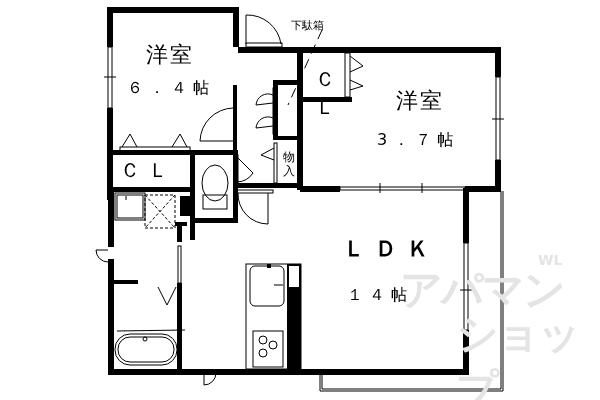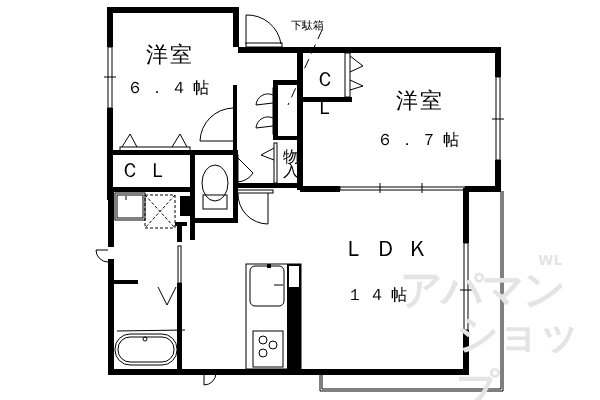--- a/index.html
+++ b/index.html
@@ -3,21 +3,21 @@
 <meta charset="utf-8">
 <style>
   html, body { margin:0; padding:0; background:#ffffff; }
   body { width:600px; height:400px; overflow:hidden; position:relative; font-family:"DejaVu Sans", sans-serif; }
   #plan { position:absolute; left:0; top:0; width:600px; height:400px; }
   .lbl { position:absolute; color:#000; white-space:nowrap; line-height:1; }
   .room-name { font-size:22px; letter-spacing:2px; }
   .room-size { font-size:16px; letter-spacing:6px; }
   .cl { font-size:20px; letter-spacing:8px; }
   .small { font-size:11px; }
-  .vert { font-size:16px; width:12px; line-height:14px; text-align:center; white-space:normal; }
+  .vert { font-size:12px; width:12px; line-height:14px; text-align:center; white-space:normal; }
   .wm { position:absolute; color:#e4e4e4; font-weight:bold; font-family:"DejaVu Sans", sans-serif; }
 </style>
 </head>
 <body>
 
 <svg id="plan" viewBox="0 0 600 400" xmlns="http://www.w3.org/2000/svg">
 
   <g></g>
 
   <g fill="#000">
@@ -155,16 +155,16 @@
 <div class="lbl room-name" style="left:146px;top:44px;">洋室</div>
 <div class="lbl room-size" style="left:127px;top:80px;">６．４帖</div>
 <div class="lbl cl" style="left:120px;top:160px;text-align:right;">ＣＬ</div>
 
 <div class="lbl small" style="left:291px;top:20px;">下駄箱</div>
 <div class="lbl cl" style="left:315px;top:69px;">Ｃ</div>
 <div class="lbl cl" style="left:315px;top:97px;">Ｌ</div>
 <div class="lbl vert" style="left:283px;top:150px;">物入</div>
 
 <div class="lbl room-name" style="left:396px;top:90px;">洋室</div>
-<div class="lbl room-size" style="left:377px;top:132px;">６．７帖</div>
+<div class="lbl room-size" style="left:377px;top:132px;">3．７帖</div>
 
-<div class="lbl room-name" style="left:343px;top:238px;letter-spacing:10px;">ＬＤＫ</div>
+<div class="lbl room-name" style="left:343px;top:238px;letter-spacing:10px;font-weight:bold;">ＬＤＫ</div>
 <div class="lbl room-size" style="left:347px;top:287px;">１４帖</div>
 
 </body></html>

